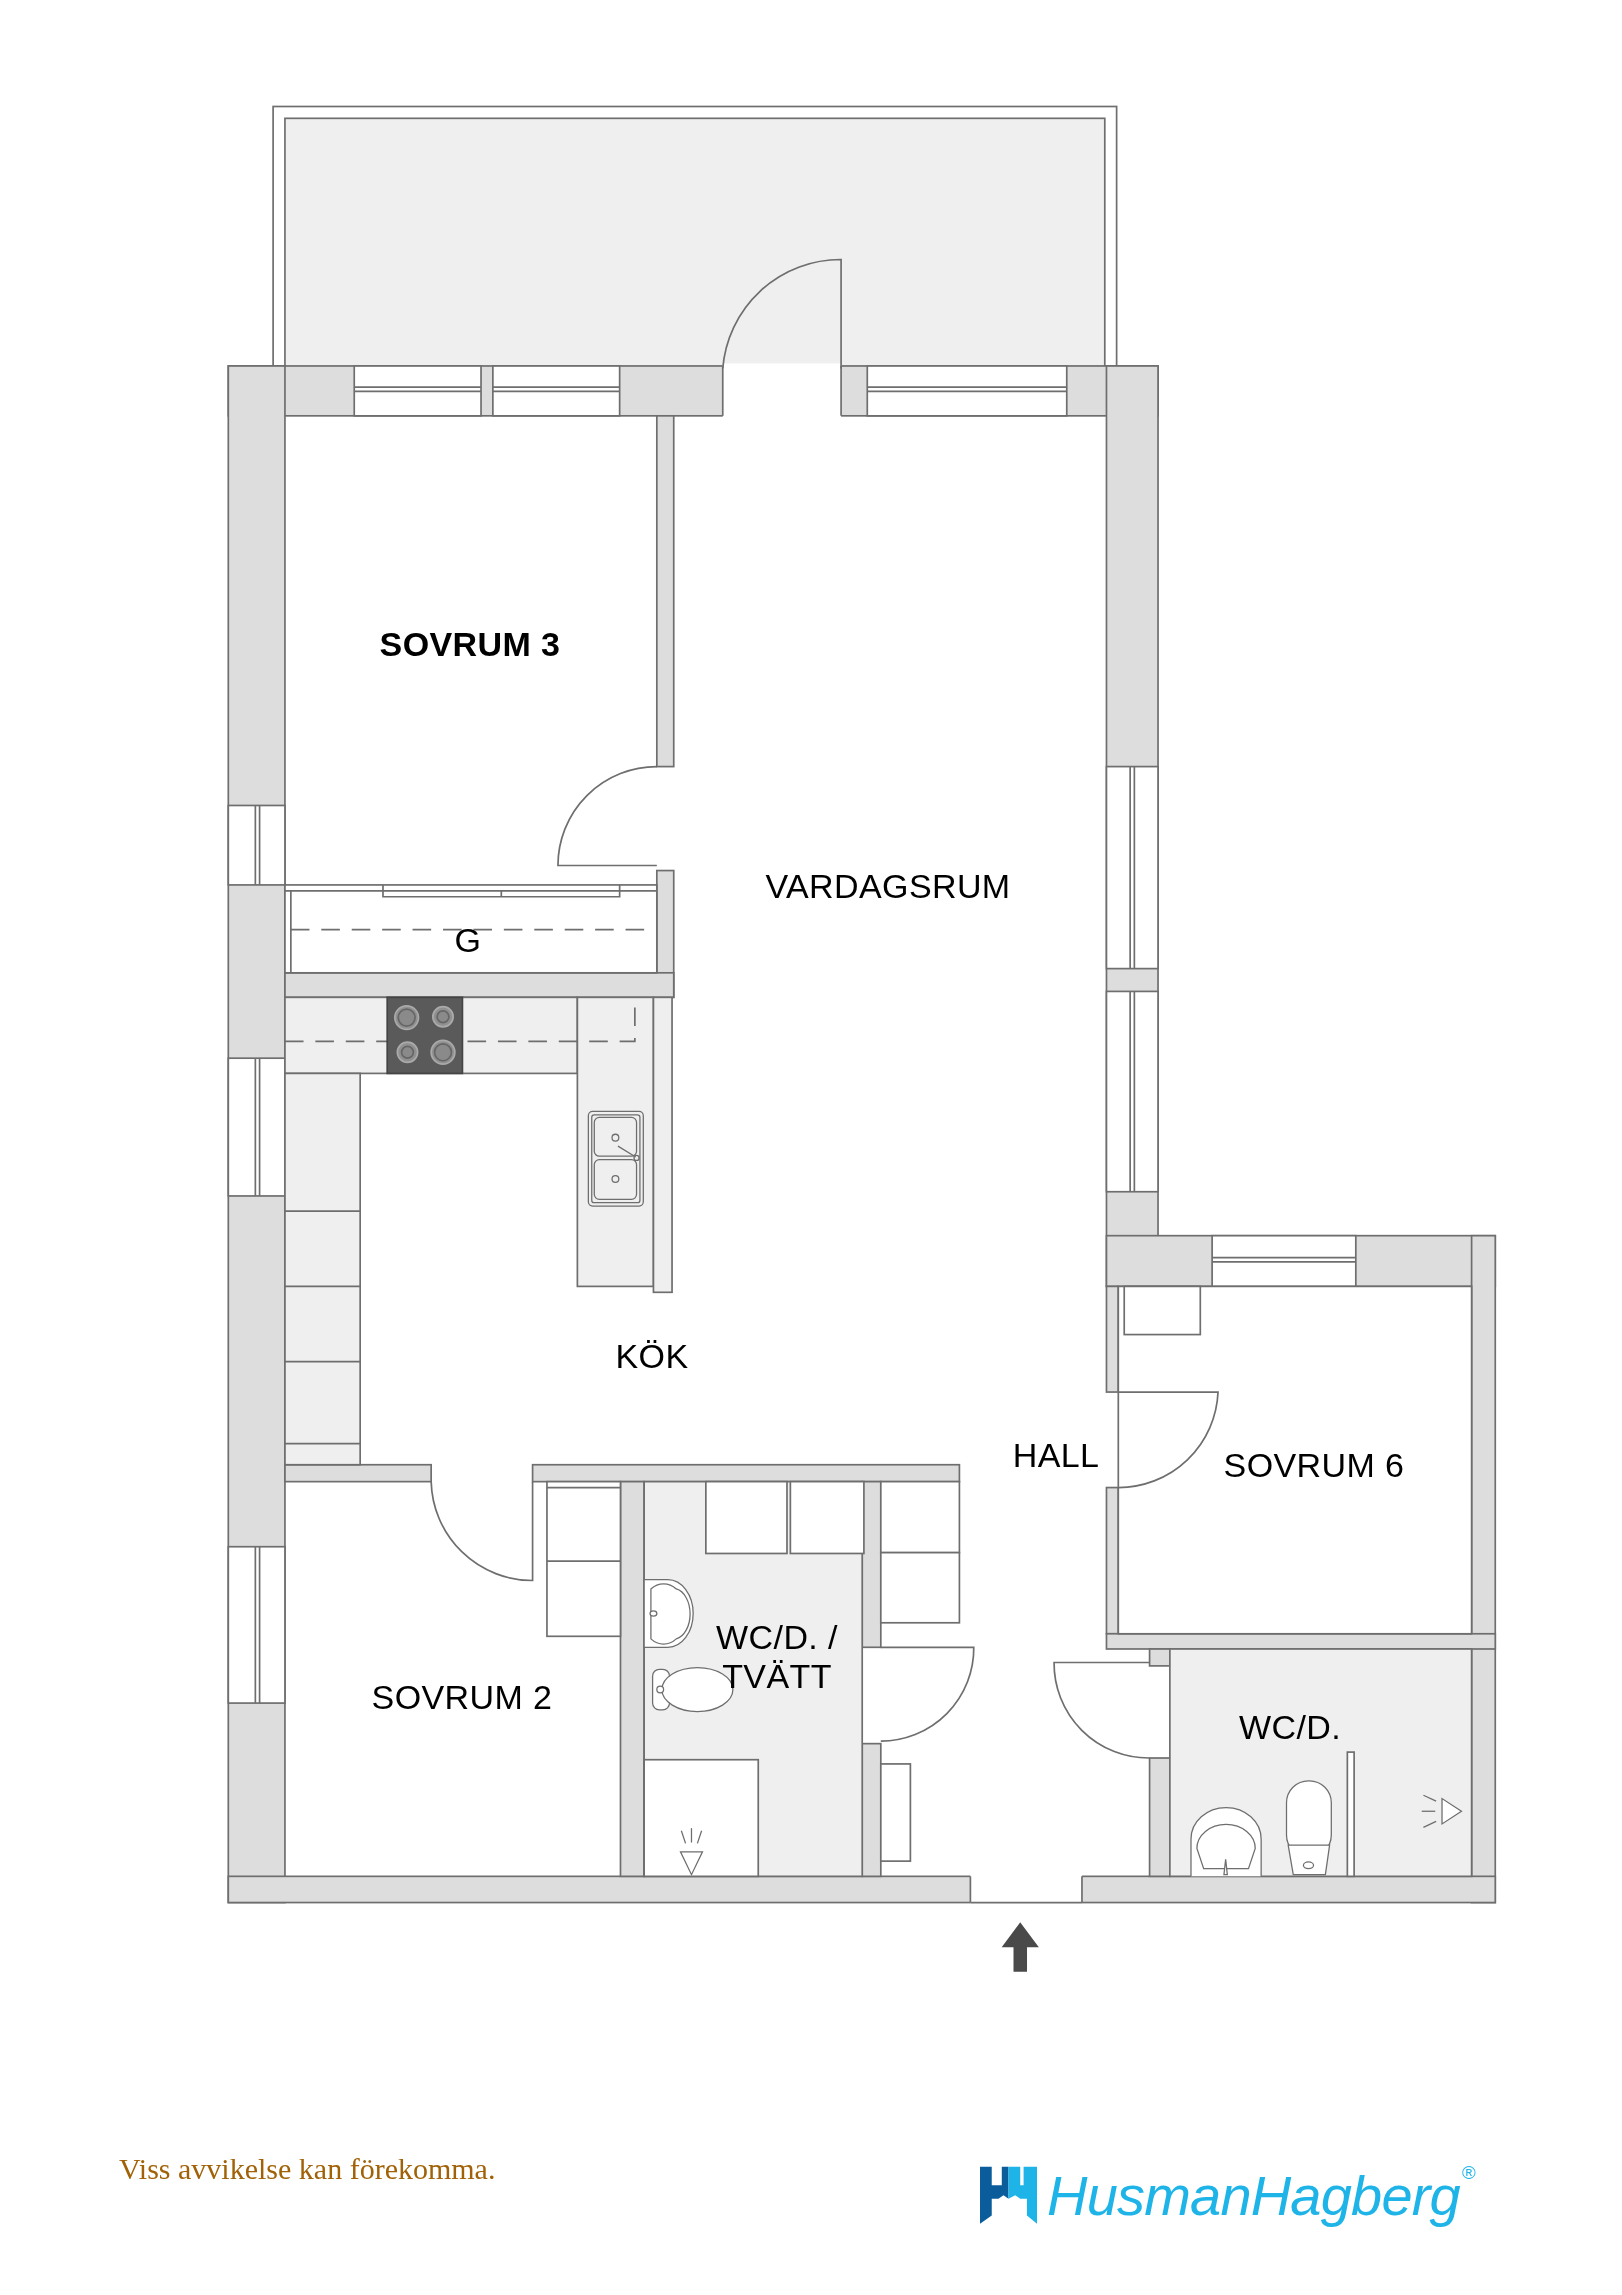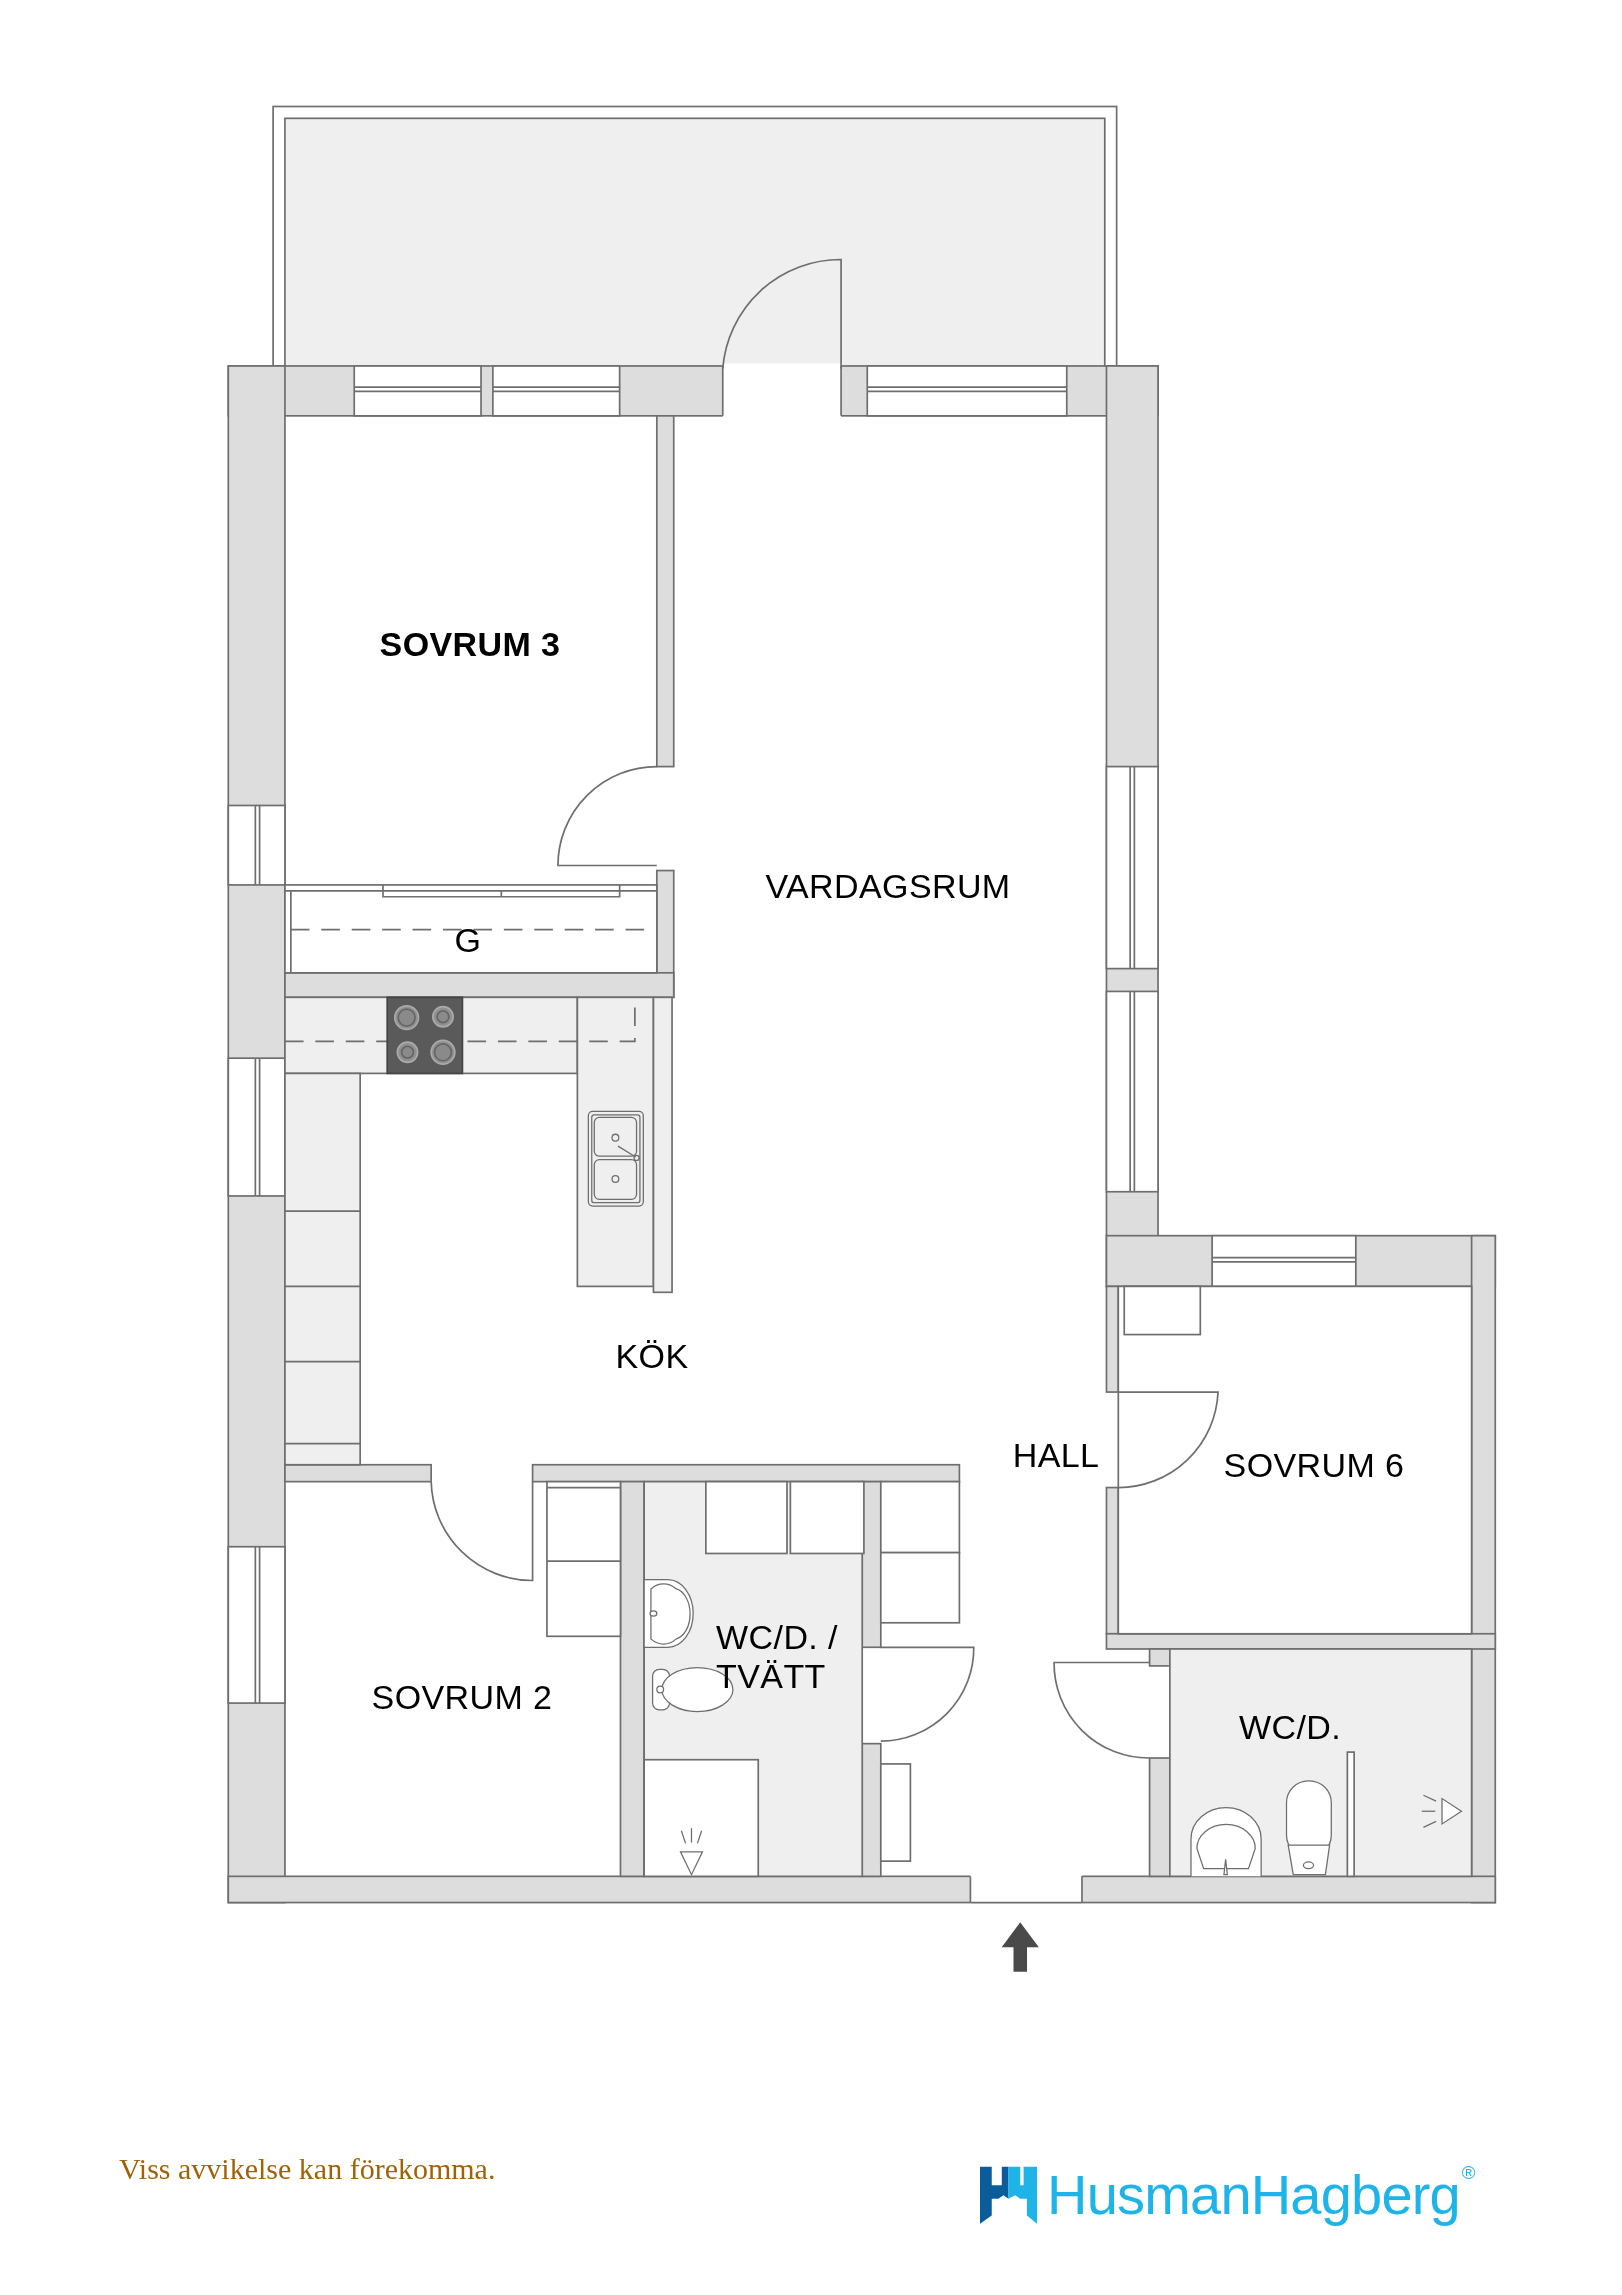--- a/index.html
+++ b/index.html
@@ -1,21 +1,21 @@
 <!DOCTYPE html>
 <html style="font-size:13.5px"><head>
 <meta charset="utf-8">
 <style>
   html,body{margin:0;padding:0;background:#ffffff;}
   body{width:1623px;height:2295px;position:relative;overflow:hidden;font-family:"Liberation Sans",sans-serif;}
   #plan{position:absolute;left:0;top:0;}
   .room-label{position:absolute;font-family:"Liberation Sans",sans-serif;font-size:34px;color:#000;white-space:nowrap;transform:translate(-50%,-50%);letter-spacing:0.4px;line-height:1.15;text-align:center;}
   .disclaimer{position:absolute;left:79px;top:2147px;font-family:Liberation Serif, serif;font-size:30px;color:#a16207;line-height:44px;margin-left:40px;}
   .disclaimer div{white-space:nowrap;}
-  .brand{position:absolute;left:980px;top:2165px;display:flex;align-items:center;}
+  .brand{position:absolute;left:980px;top:2165px;display:flex;align-items:flex-end;font-style:italic;}
   .brand-name{font-family:"Liberation Sans",sans-serif;font-size:56px;color:#1eb4e8;letter-spacing:-0.8px;margin-left:10px;line-height:1;}
   .brand-reg{font-size:18.6px;color:#1eb4e8;align-self:flex-start;margin-top:-3.4px;margin-left:1.7px;}
 </style>
 </head>
 <body>
 
 <svg id="plan" width="1623" height="2113" viewBox="0 0 1920 2500" xmlns="http://www.w3.org/2000/svg">
   <g stroke="#6e6e6e" stroke-width="2" fill="none">
 
     <g>
@@ -231,21 +231,21 @@
 
 <div class="room-label" style="left:470px;top:645px;font-weight:bold;">SOVRUM  3</div>
 <div class="room-label" style="left:888px;top:887px;">VARDAGSRUM</div>
 <div class="room-label" style="left:468px;top:941px;">G</div>
 <div class="room-label" style="left:652px;top:1357px;">KÖK</div>
 <div class="room-label" style="left:1314px;top:1466px;">SOVRUM 6</div>
 <div class="room-label" style="left:462px;top:1698px;">SOVRUM 2</div>
 <div class="room-label" style="left:1028px;top:1456px;margin-left:28px;">HALL</div>
 <div class="room-label" style="left:777px;top:1657px;">
   <div>WC/D. /</div>
-  <div style="text-align:left;">TVÄTT</div>
+  <div style="text-align:center;">TVÄTT</div>
 </div>
 <div class="room-label" style="left:1290px;top:1728px;text-align:right;">WC/D.</div>
 
 <div class="disclaimer">
   <div>Viss avvikelse kan förekomma.</div>
 </div>
 
 <div class="brand">
   <svg width="57" height="59" viewBox="0 0 68 70">
     <polygon points="0,2 14,2 14,24 26,24 26,2 34,2 34,40 28,36 22,40 14,40 14,60 0,70" fill="#0a5d9a"></polygon>

